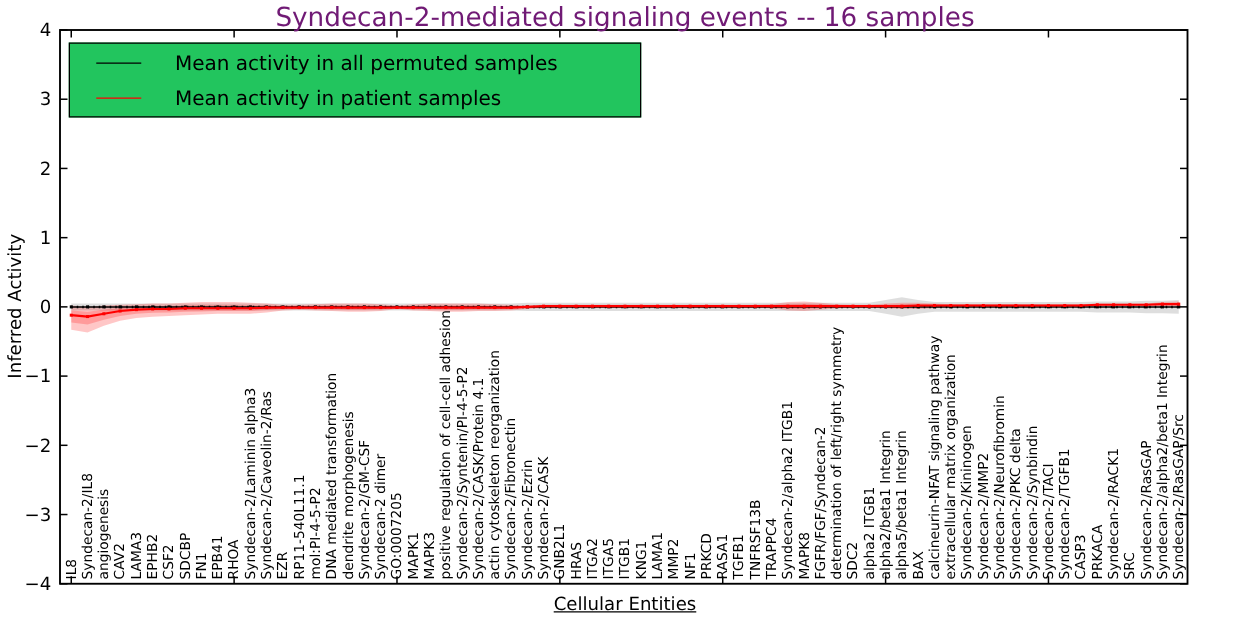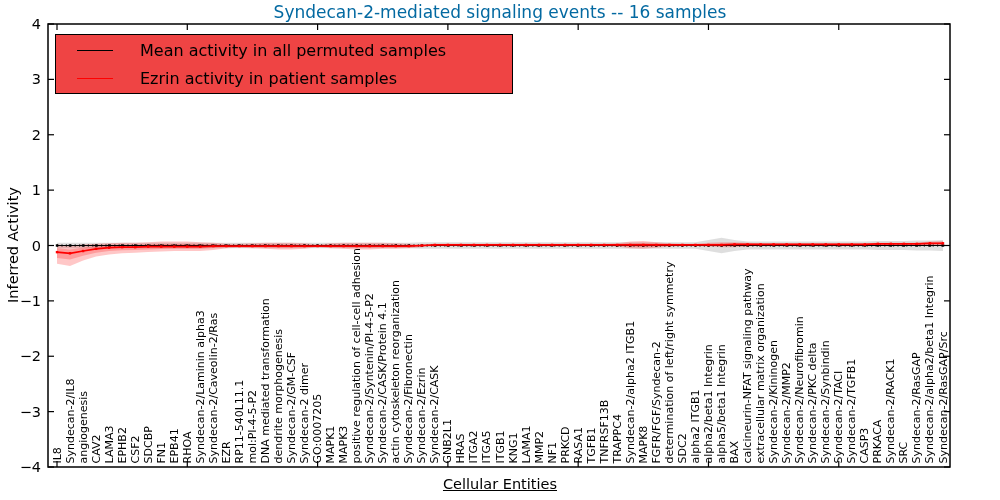--- a/index.html
+++ b/index.html
@@ -3,36 +3,36 @@
 <meta charset="utf-8">
 <style>
   html,body{margin:0;padding:0;background:#ffffff;}
   .fig{
     position:relative;width:1000px;height:500px;background:#ffffff;
     font-family:"DejaVu Sans","Liberation Sans",sans-serif;color:#000;
     overflow:hidden;
   }
   .title{
     position:absolute;left:0;right:0;top:2px;text-align:center;
-    font-size:17px;color:#0369a1;
+    font-size:21px;color:#701a75;
   }
   .ylabel{
     position:absolute;left:13px;top:245px;
     transform:translate(-50%,-50%) rotate(-90deg);
     font-size:14.5px;white-space:nowrap;
   }
   .xlabel{
     position:absolute;left:0;right:0;top:476px;text-align:center;
     font-size:14.5px;
     text-decoration:underline;
   }
   svg{position:absolute;left:0;top:0;}
   .legend{
     position:absolute;left:55px;top:34px;width:458px;height:60px;
-    background:#ef4444;border:1.6px solid #000;box-sizing:border-box;
+    background:#22c55e;border:1.6px solid #000;box-sizing:border-box;
     display:flex;flex-direction:column;justify-content:center;
   }
   .legend-row{display:flex;align-items:center;height:28px;}
   .legend-line{width:36px;height:0;border-top:1.8px solid #000;margin-left:21px;flex:0 0 auto;}
   .legend-label{margin-left:27px;font-size:16px;white-space:nowrap;}
 </style>
 </head>
 <body>
 
 <div class="fig">
@@ -301,17 +301,17 @@
 
   <div class="xlabel">Cellular Entities</div>
 
   <div class="legend">
     <div class="legend-row">
       <div class="legend-line" style="border-top-color:#000000;"></div>
       <div class="legend-label">Mean activity in all permuted samples</div>
     </div>
     <div class="legend-row">
       <div class="legend-line" style="border-top-color:#ff0000;"></div>
-      <div class="legend-label">Ezrin activity in patient samples</div>
+      <div class="legend-label">Mean activity in patient samples</div>
     </div>
   </div>
 
 </div>
 
 </body></html>

